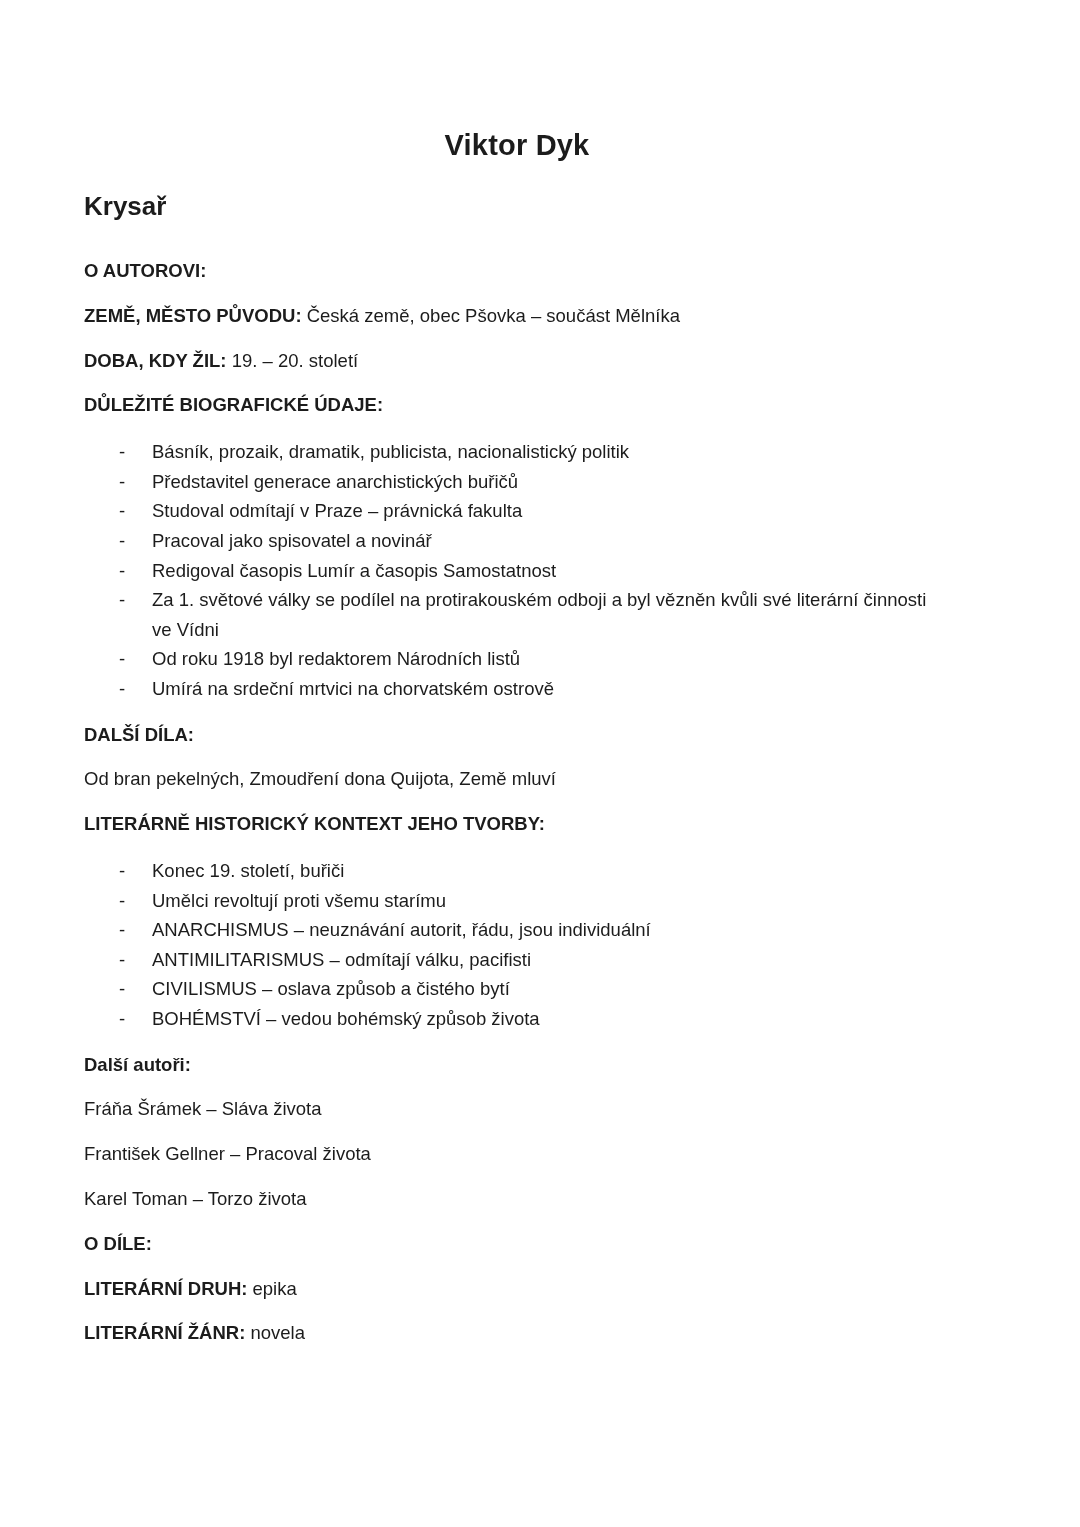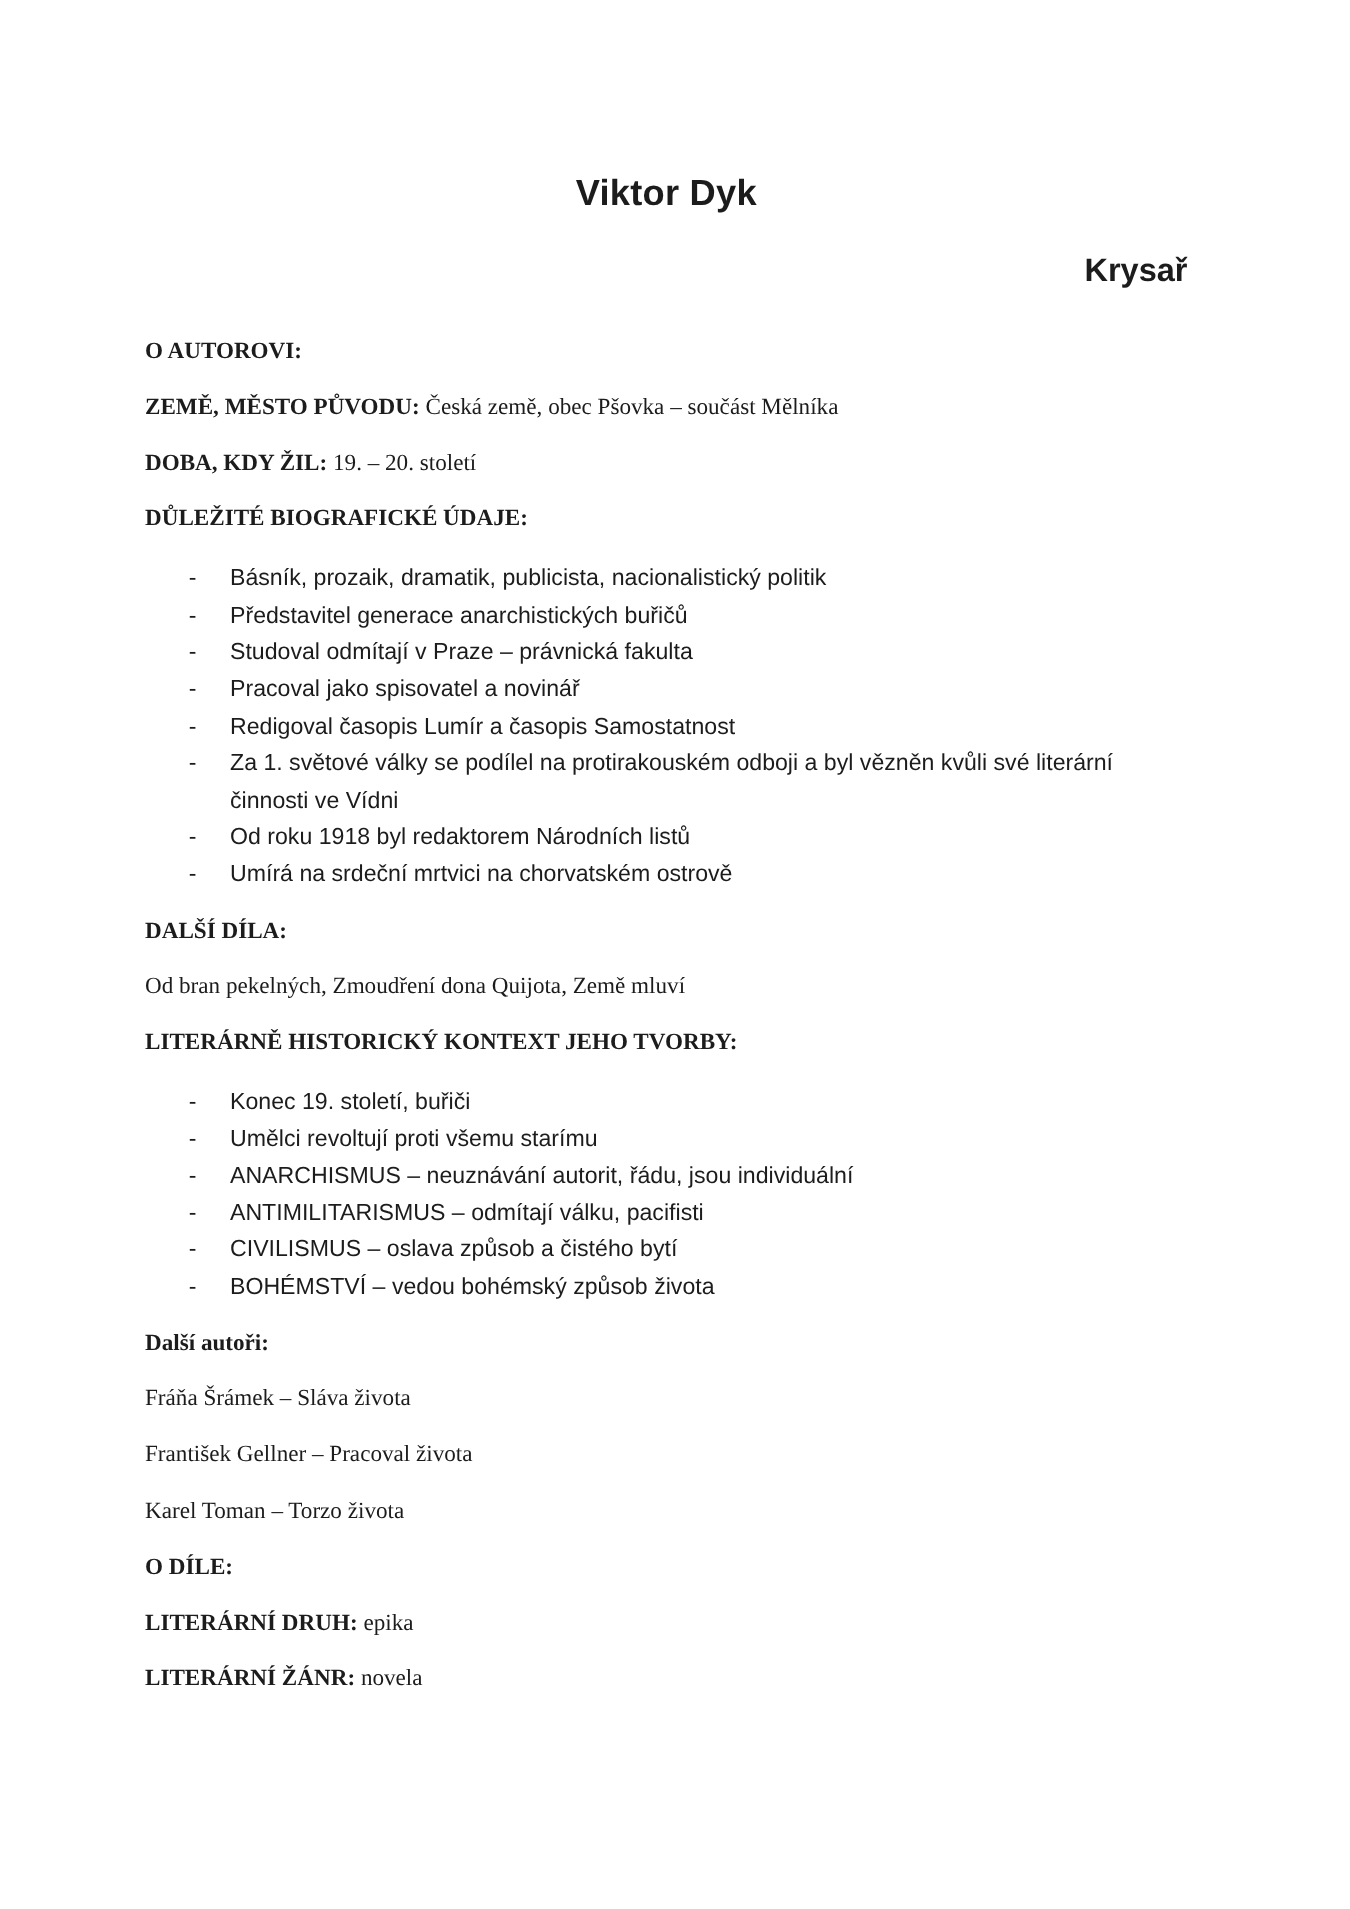--- a/index.html
+++ b/index.html
@@ -7,44 +7,42 @@
   body {
     width: 1080px;
     height: 1527px;
     font-family: "Liberation Sans", sans-serif;
     color: #1c1c1c;
     overflow: hidden;
   }
   .page {
     width: 1080px;
     height: 1080px;
-    padding: 128px 130px 0 116px;
+    padding: 128px 130px 0 84px;
     background: #ffffff;
-    margin-top: 10px;
   }
   .doc-title {
     text-align: center;
     font-size: 29px;
     font-weight: 700;
     line-height: 1.2;
     margin-bottom: 28px;
     letter-spacing: 0.2px;
   }
   .doc-subtitle {
-    text-align: right;
+    text-align: left;
     font-size: 26px;
     font-weight: 700;
     line-height: 1.2;
     margin-bottom: 36px;
   }
   .para, .heading {
     font-size: 18.5px;
     line-height: 1.45;
     margin-bottom: 18px;
-    font-family: Liberation Serif, serif;
   }
   .heading { font-weight: 700; }
   .label { font-weight: 700; }
   .bullets {
     list-style: none;
     padding-left: 35px;
     margin-bottom: 18px;
     font-size: 18.5px;
   }
   .bullets .li {

